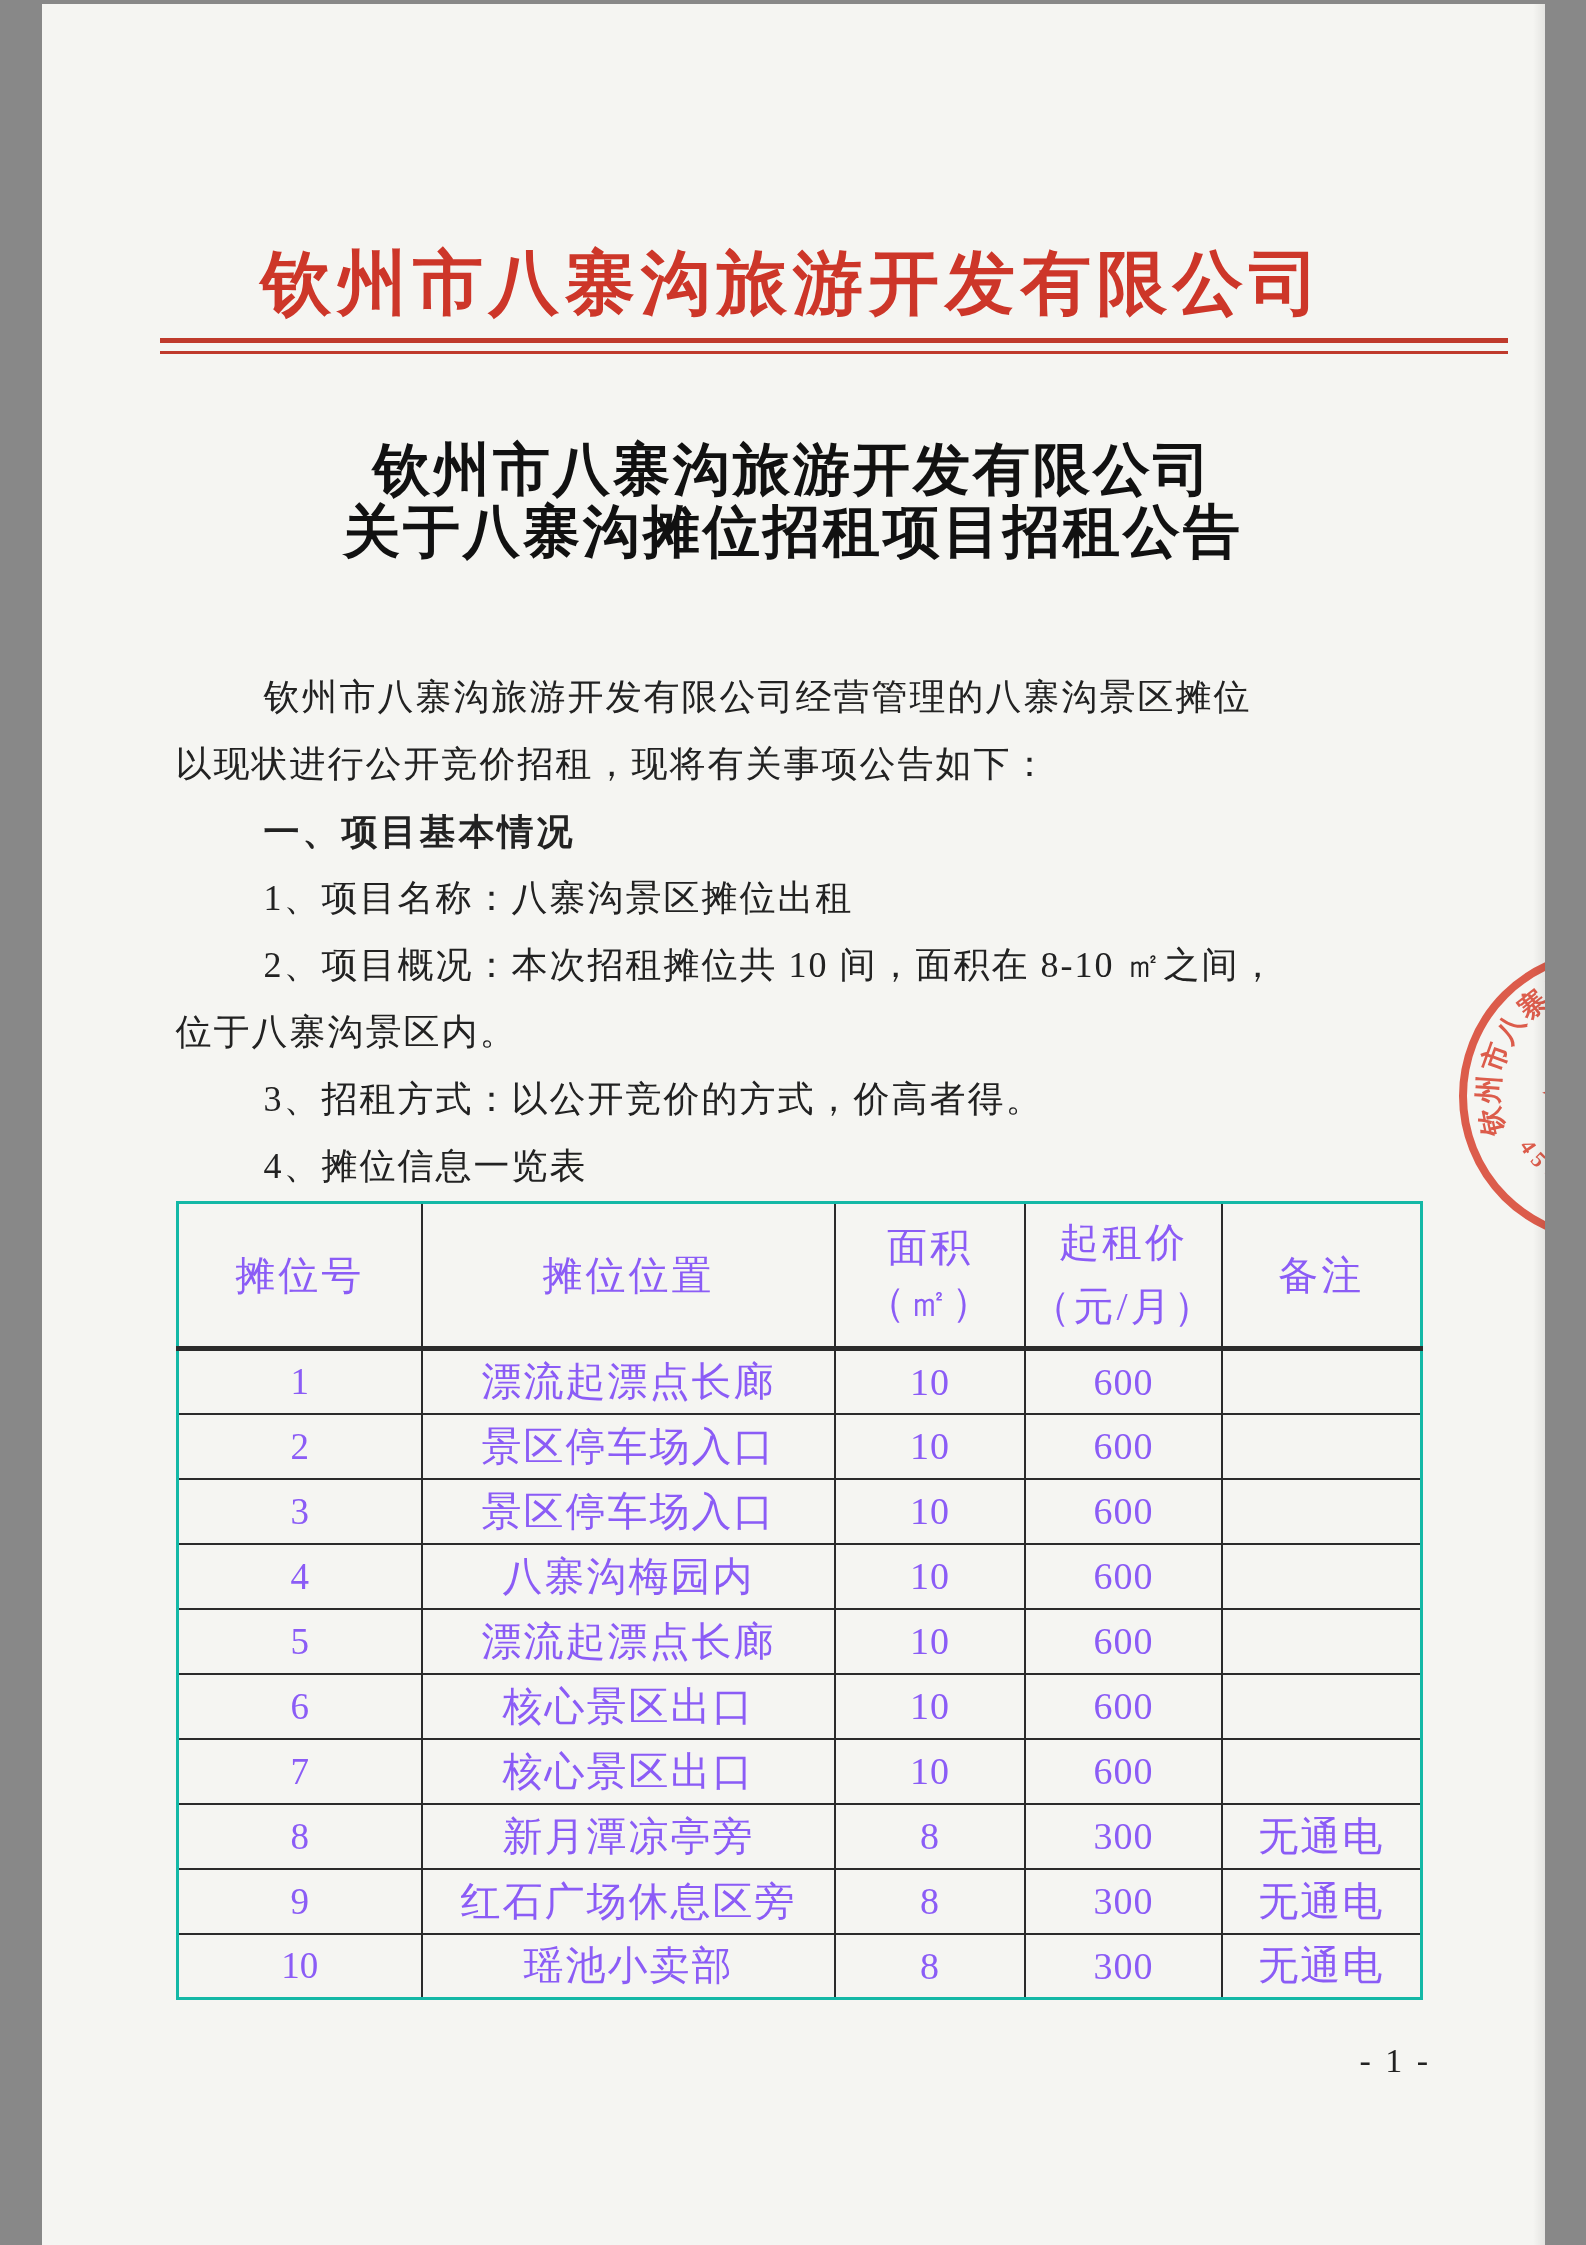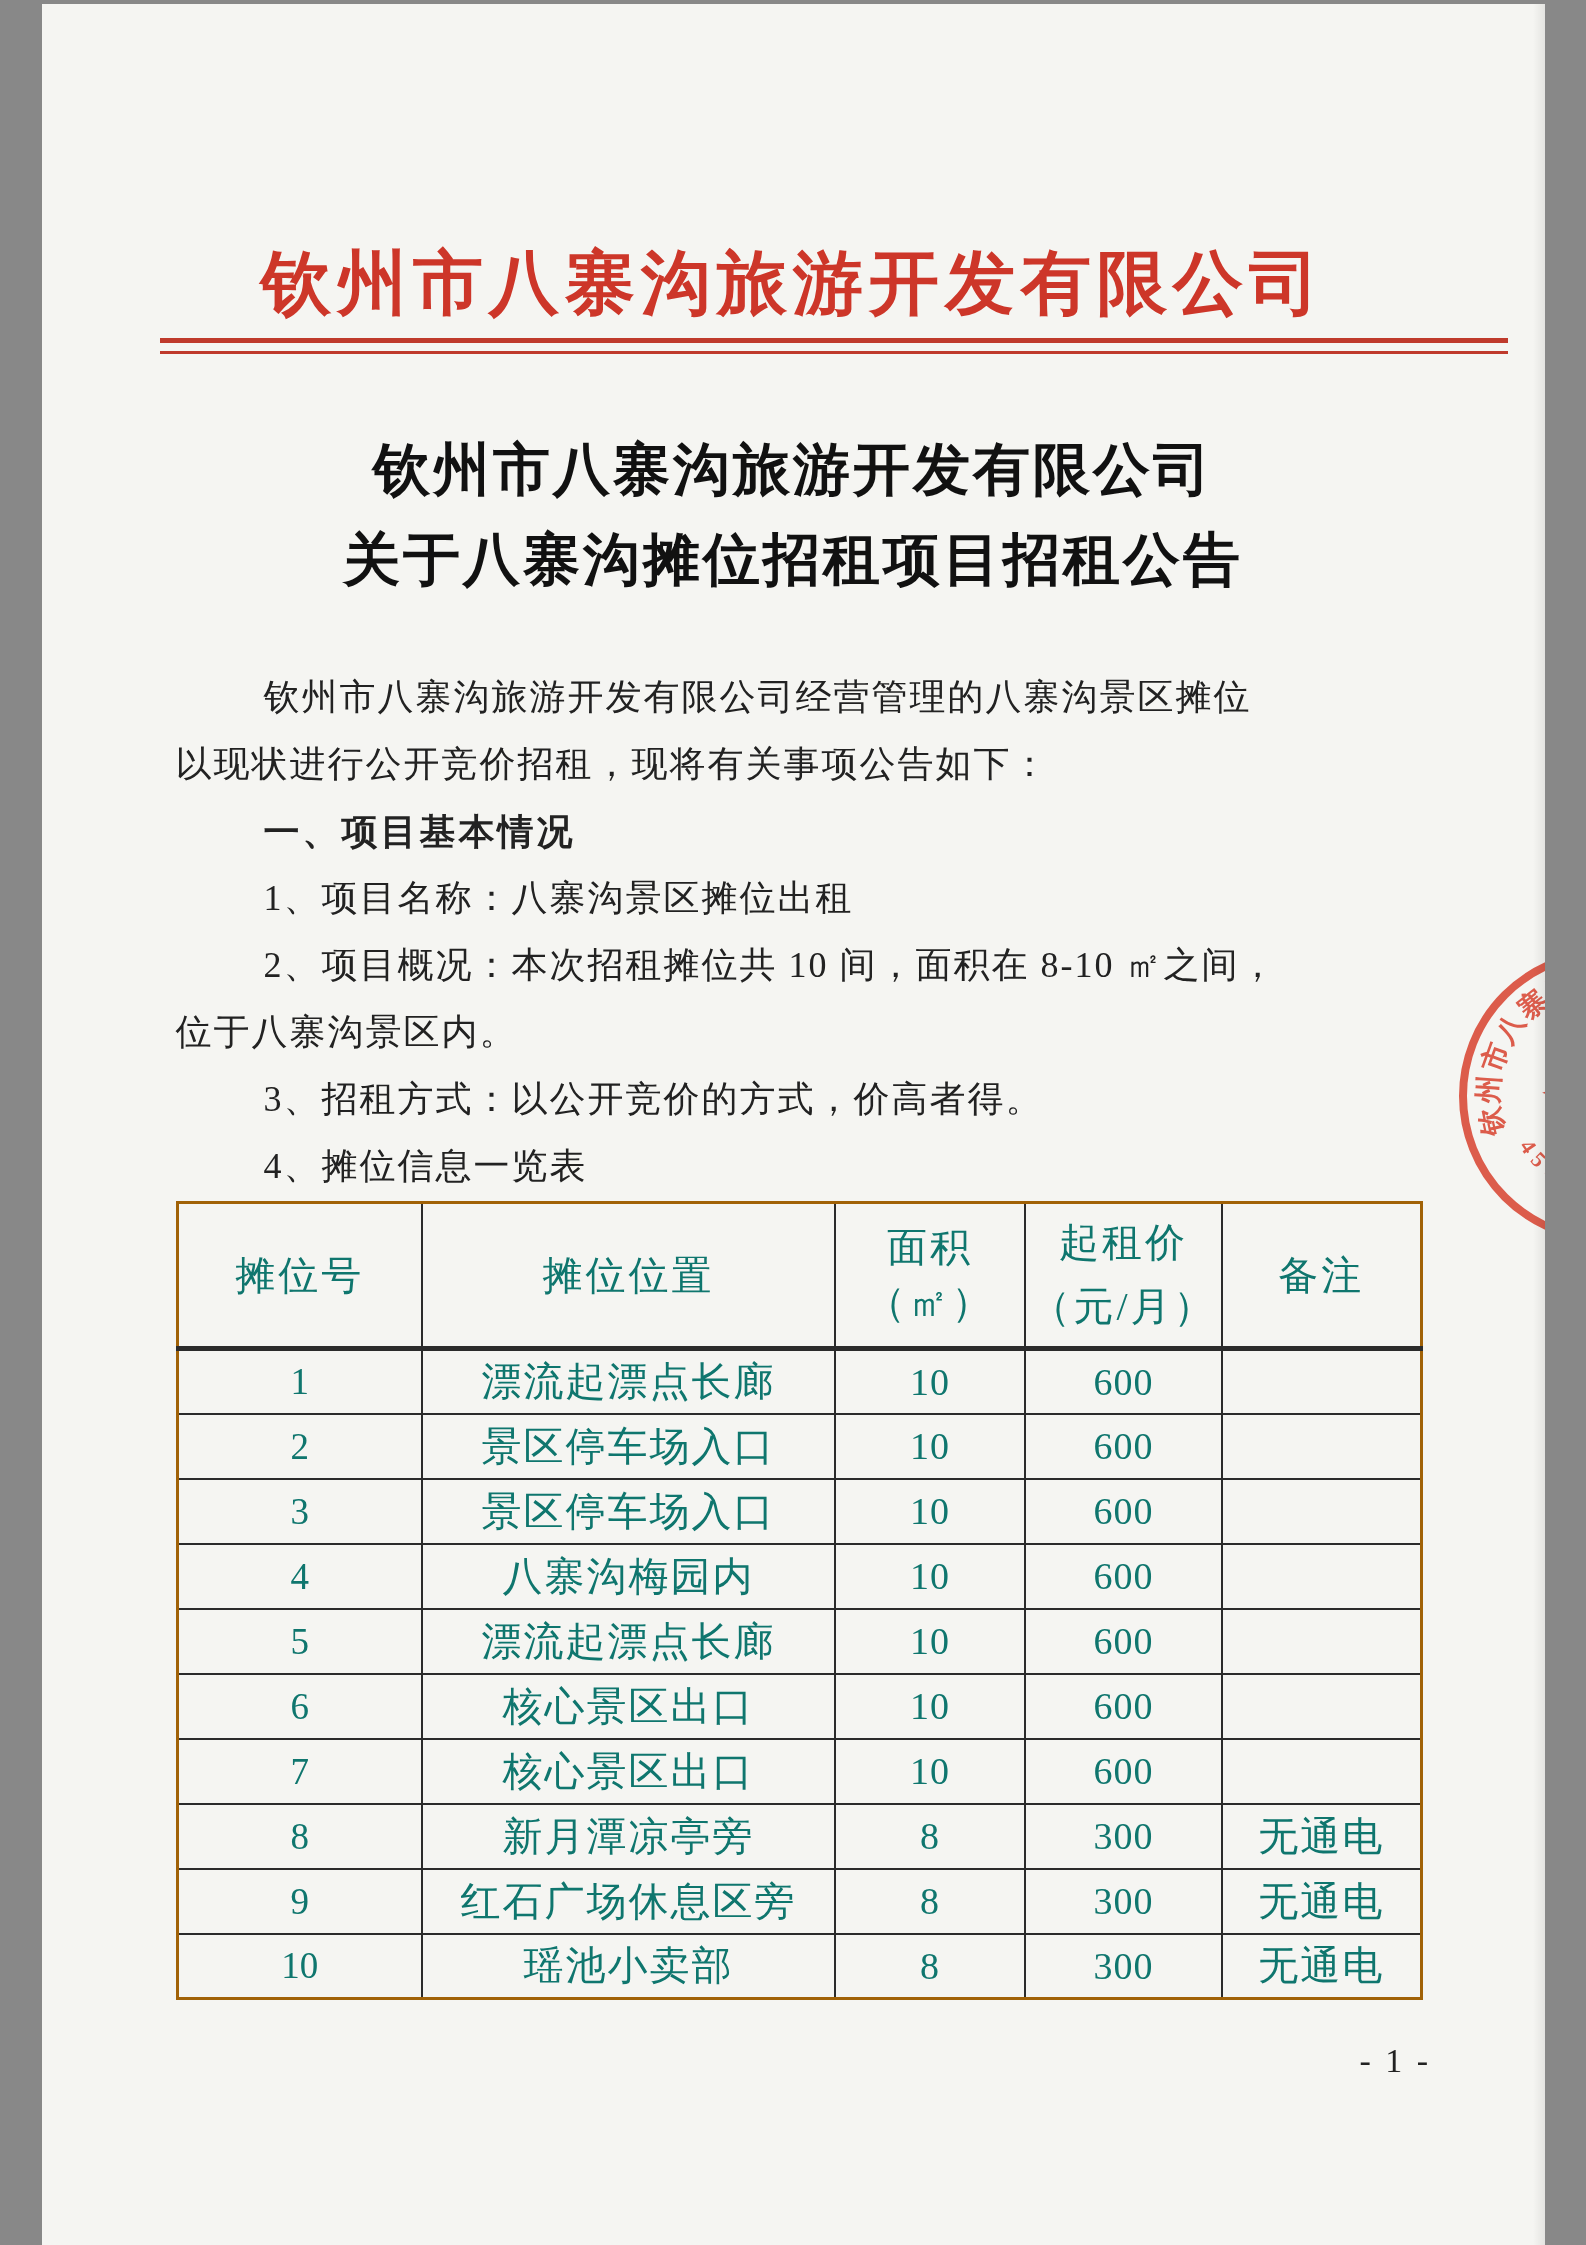--- a/index.html
+++ b/index.html
@@ -24,33 +24,33 @@
   }
   .rule { position:absolute; left:118px; width:1348px; background:#bf3a2c; }
   .rule-thick { top:334px; height:5px; }
   .rule-thin  { top:347px; height:3px; }
   .doc-title {
     position:absolute; left:0; width:100%; text-align:center;
     font-weight:bold; font-size:57px; line-height:1.2; letter-spacing:3px;
     color:#111; white-space:nowrap;
   }
   .title-1 { top:432px; }
-  .title-2 { top:522px; }
+  .title-2 { top:494px; }
   .body-block { position:absolute; left:134px; top:660px; width:1250px; }
   .bline {
     height:67px; line-height:67px; font-size:36px; letter-spacing:2px;
     white-space:nowrap; color:#222;
   }
   .indent { padding-left:88px; }
   .bold-line { font-weight:bold; font-family:Liberation Sans, sans-serif; letter-spacing:3px; }
   .stall-table {
     position:absolute; left:134px; top:1197px; width:1244px;
     border-collapse:collapse; table-layout:fixed;
-    font-size:40px; color:#0f766e;
-    border:3px solid #a16207;
+    font-size:40px; color:#8b5cf6;
+    border:3px solid #14b8a6;
   }
   .stall-table th, .stall-table td {
     border:2.5px solid #2b2b2b; text-align:center; vertical-align:middle;
     font-weight:normal; padding:0; overflow:hidden;
   }
   .stall-table thead tr { height:146px; }
   .stall-table thead th { border-bottom-width:5px; letter-spacing:3px; }
   .stall-table tbody tr { height:65px; }
   .th-price div { line-height:64px; }
   .cell-no { font-size:37px; }

